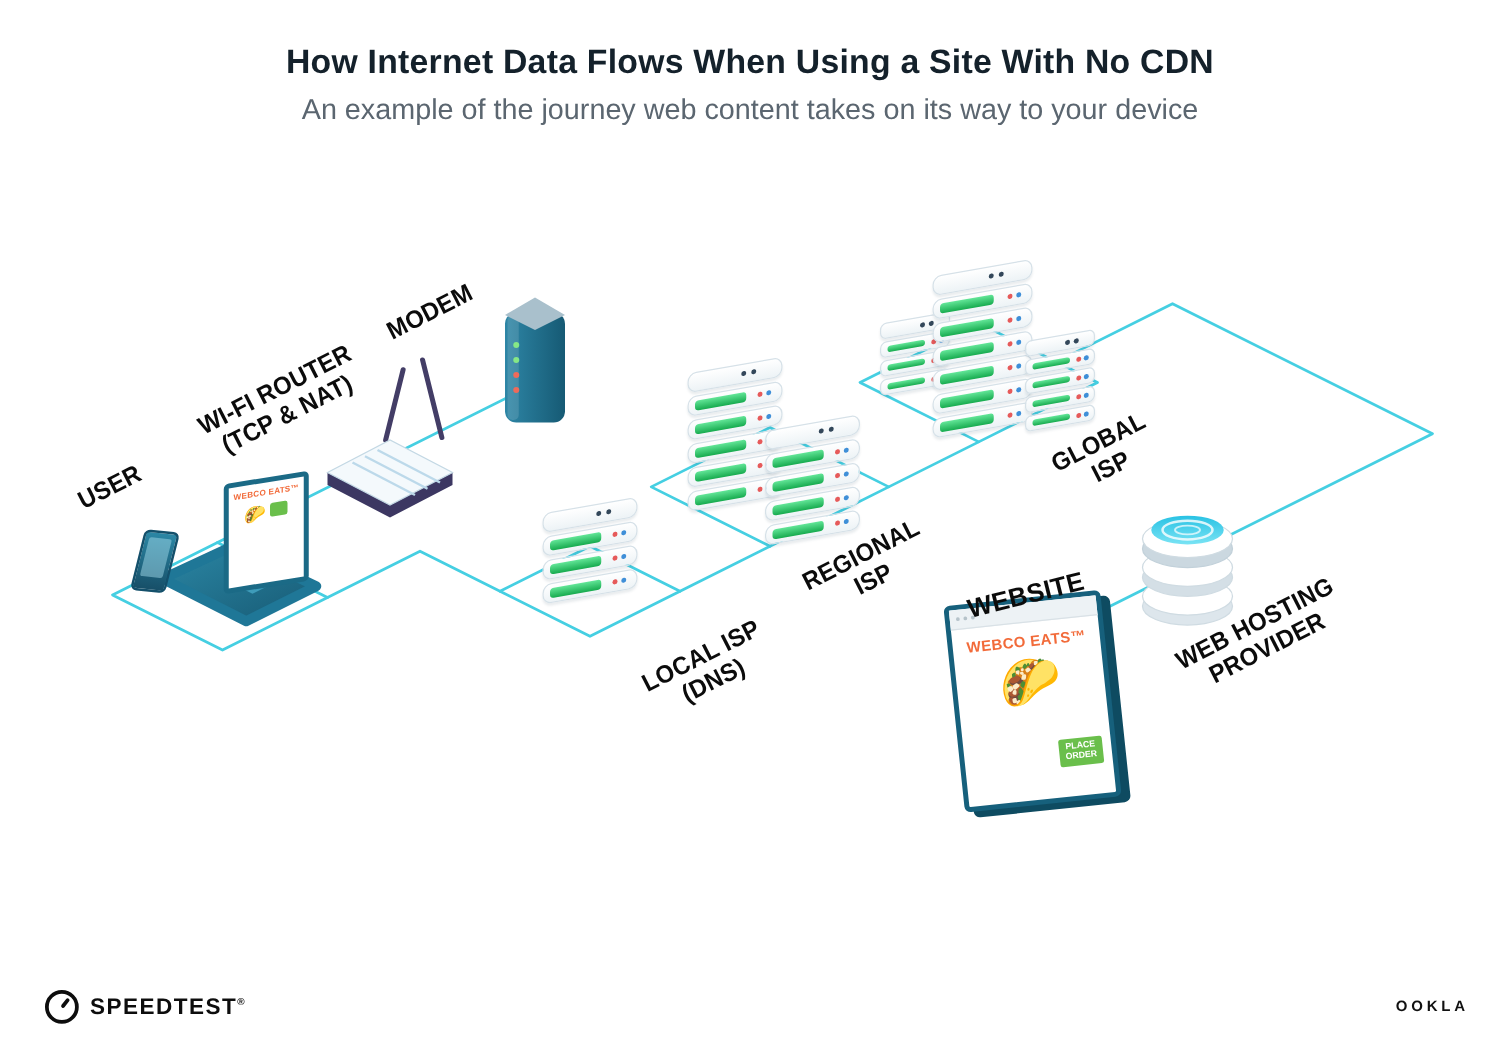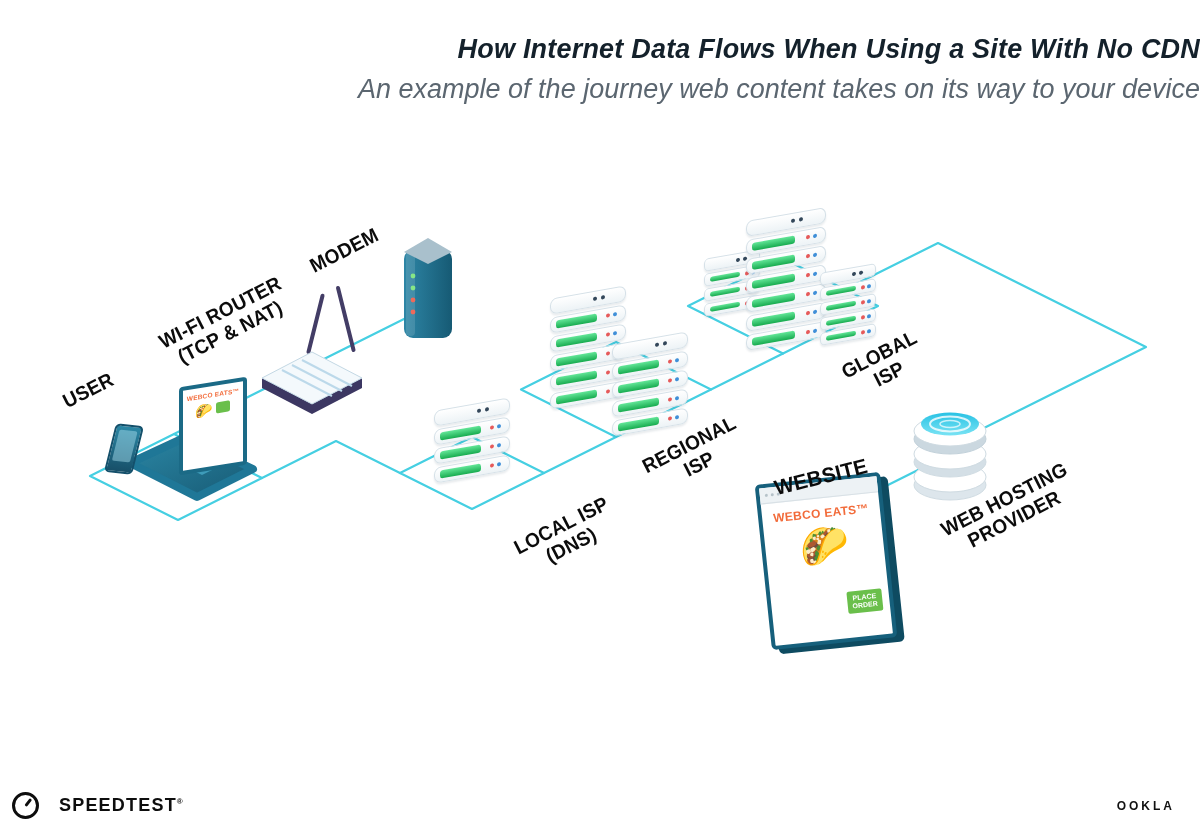--- a/index.html
+++ b/index.html
@@ -1,21 +1,21 @@
 <!DOCTYPE html>
 <html><head>
 <meta charset="utf-8">
 <style>
   html,body{margin:0;padding:0;background:#fff;}
   .canvas{position:relative;width:1200px;height:836px;background:#ffffff;overflow:hidden;
           font-family:"Liberation Sans",sans-serif;}
   
-  .hdr{position:absolute;left:0;top:34px;width:100%;text-align:right;z-index:4;font-style:italic;}
+  .hdr{position:absolute;left:0;top:34px;width:100%;text-align:center;z-index:4;}
   .hdr .title{font-size:27px;font-weight:700;color:#14212b;letter-spacing:.2px;}
-  .hdr .subtitle{margin-top:9px;font-size:27px;font-weight:400;color:#5b6670;}
+  .hdr .subtitle{margin-top:9px;font-size:23px;font-weight:400;color:#5b6670;}
   
   .art{position:absolute;left:0;top:0;z-index:1;}
   
   .tower{position:absolute;z-index:2;display:flex;flex-direction:column;gap:3px;transform:skewY(-10deg);}
   .tower .slab{width:74px;height:14px;background:linear-gradient(180deg,#ffffff,#edf3f6);
     border:1px solid #d6e1e8;border-radius:7px;position:relative;box-shadow:0 2px 2px rgba(40,70,90,.10);}
   .tower .slab::before{content:"";position:absolute;left:5px;top:3px;width:55%;height:calc(100% - 6px);
     background:linear-gradient(180deg,#63e698,#17ab4f);border-radius:3px;}
   .tower .slab::after{content:"";position:absolute;right:15px;top:50%;margin-top:-2px;width:4px;height:4px;
     border-radius:50%;background:#e65a5a;box-shadow:7px 0 0 #3f8fd8;}
@@ -50,21 +50,21 @@
   .laptop-brand{color:#f26b3a;font-weight:700;font-size:6.5px;margin-top:5px;letter-spacing:.2px;}
   .laptop-taco{font-size:14px;display:inline-block;margin-top:4px;vertical-align:middle;}
   .laptop-chip{display:inline-block;width:14px;height:11px;background:#6abf4b;border-radius:2px;
     margin-left:3px;vertical-align:middle;}
   .phone{position:absolute;left:110px;top:424px;width:24px;height:46px;z-index:2;
     background:linear-gradient(180deg,#2b87a5,#174f68);border:2px solid #14506b;border-radius:5px;
     transform:rotate(14deg) skewY(-8deg);}
   .phone::after{content:"";position:absolute;left:3px;top:4px;right:3px;bottom:10px;
     background:#9fd8e8;border-radius:2px;opacity:.5;}
   
-  .footer-left{position:absolute;left:12px;top:792px;display:flex;align-items:center;gap:20px;z-index:4;}
+  .footer-left{position:absolute;left:36px;top:792px;display:flex;align-items:center;gap:9px;z-index:4;}
   .st-icon{width:21px;height:21px;border:3px solid #0d0d0d;border-radius:50%;position:relative;}
   .st-icon::after{content:"";position:absolute;left:9px;top:2px;width:3px;height:9px;background:#0d0d0d;
     border-radius:2px;transform:rotate(38deg);transform-origin:bottom center;}
   .st-word{font-size:18px;font-weight:800;letter-spacing:1.2px;color:#0d0d0d;}
   .st-mark{font-size:8px;vertical-align:super;font-weight:700;}
   .footer-right{position:absolute;right:25px;top:796px;z-index:4;}
   .ookla-word{font-size:12px;font-weight:700;letter-spacing:3px;color:#111;}
 </style>
 </head>
 <body>

